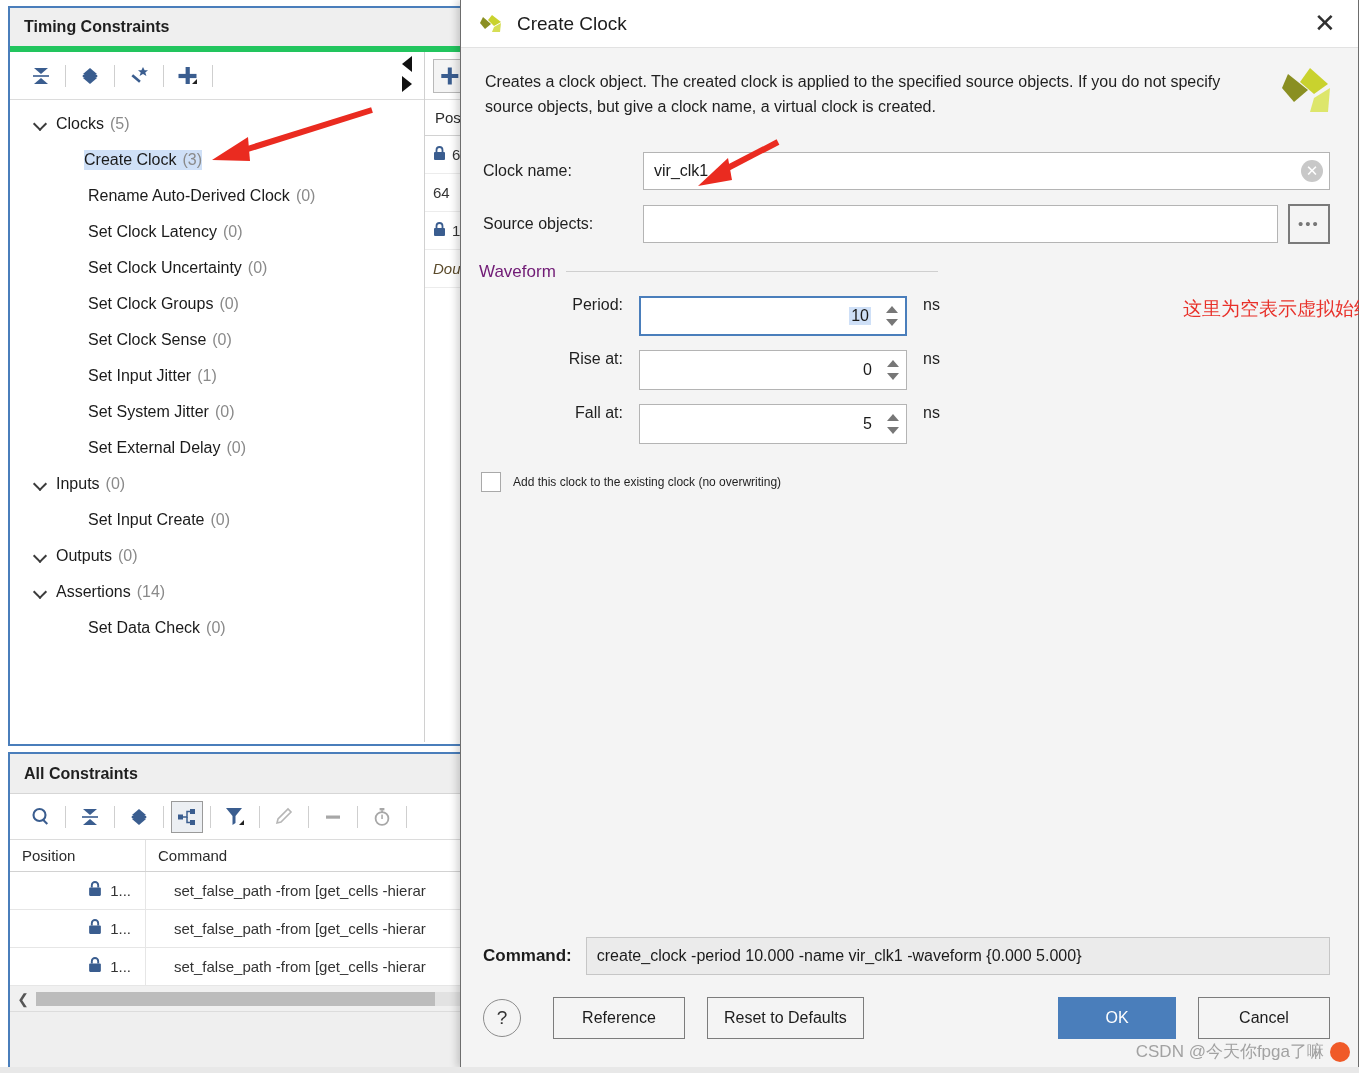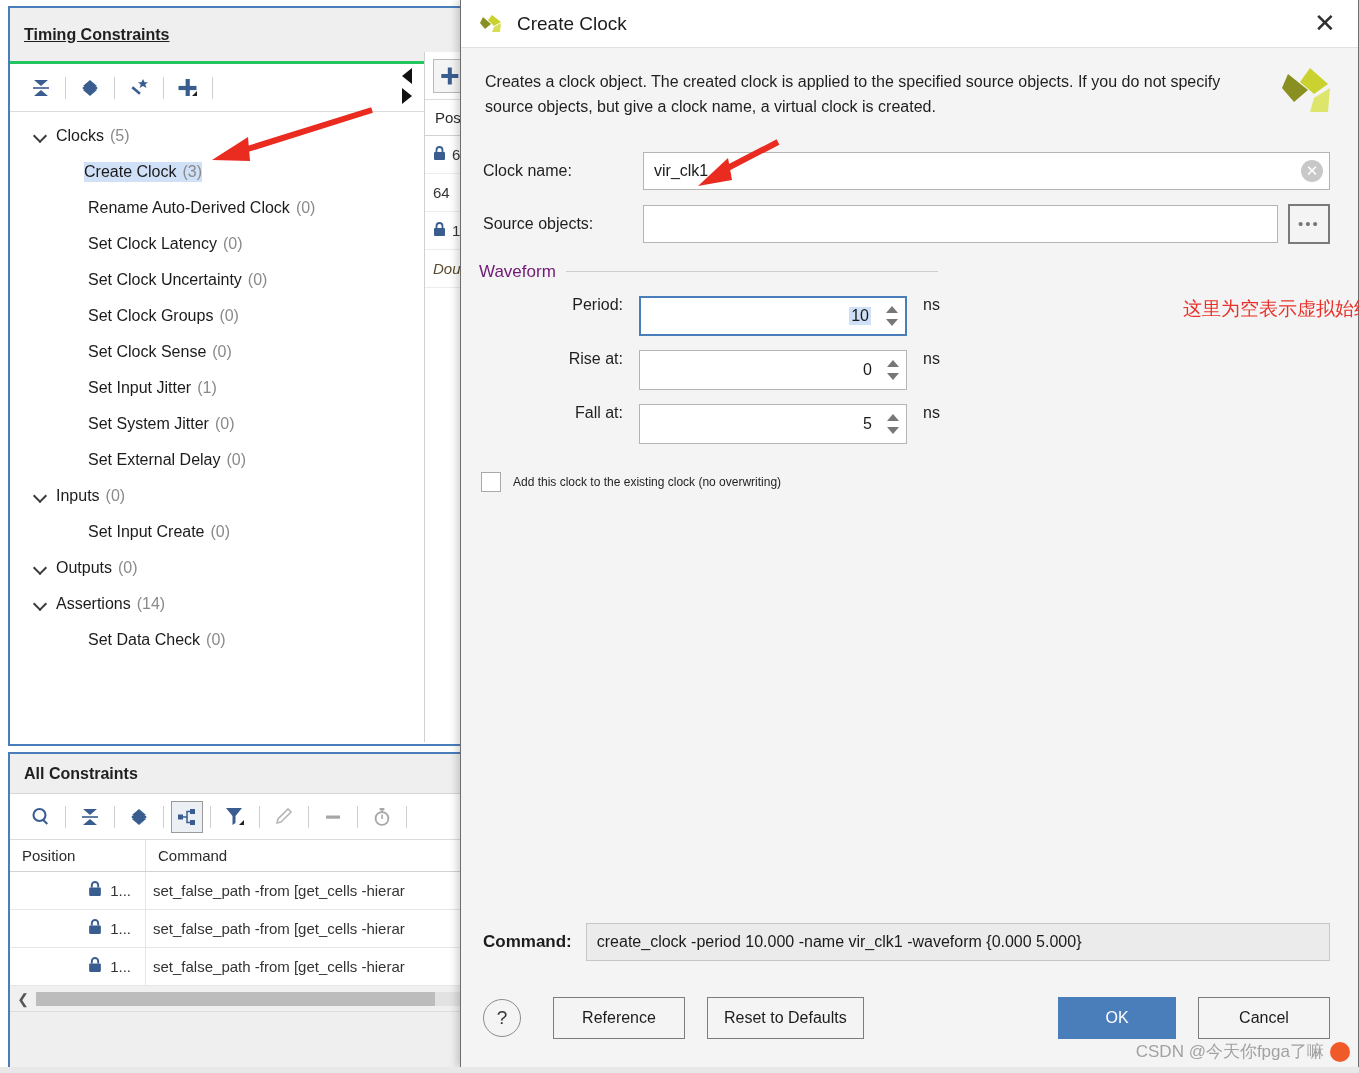--- a/index.html
+++ b/index.html
@@ -27,28 +27,27 @@
   
   .tc-panel {
     position: absolute;
     left: 8px; top: 6px;
     width: 462px; height: 740px;
     border: 2px solid #4a7ebb;
     border-right: none;
     background: #ffffff;
   }
   .tc-title {
-    height: 56px;
+    height: 44px;
     background: #efefef;
-    border-bottom: 3px solid #22c55e;
+    border-bottom: 6px solid #22c55e;
     display: flex; align-items: center;
     padding-left: 14px;
     font-size: 16px; font-weight: bold;
     color: #1f1f1f;
-    text-decoration: underline;
   }
   .tc-toolbar {
     height: 48px;
     background: #ffffff;
     border-bottom: 1px solid #dcdcdc;
     display: flex; align-items: center;
     padding-left: 14px;
     gap: 0px;
     position: relative;
   }
@@ -158,21 +157,21 @@
   .tbl-row {
     height: 38px; display: flex; align-items: center;
     border-bottom: 1px solid #e6e6e6;
     font-size: 15px; color: #333;
   }
   .cell-pos {
     width: 135px; display: flex; align-items: center; justify-content: flex-end;
     padding-right: 14px; gap: 8px;
   }
   .cell-cmd {
-    flex: 1; padding-left: 7px; white-space: nowrap; overflow: hidden;
+    flex: 1; padding-left: 28px; white-space: nowrap; overflow: hidden;
     border-left: 1px solid #e6e6e6; height: 100%;
     display: flex; align-items: center;
   }
   .hscroll {
     height: 26px; display: flex; align-items: center;
     background: #f0f0f0; border-bottom: 1px solid #dcdcdc;
   }
   .hs-left { width: 26px; text-align: center; color: #555; font-size: 14px; cursor: pointer; }
   .hs-track { flex: 1; height: 14px; background: #e2e2e2; }
   .hs-thumb { height: 14px; width: 92%; background: #bcbcbc; }
@@ -314,21 +313,21 @@
     display: flex; align-items: center;
     margin: 28px 0 0 20px;
   }
   .cbox {
     width: 20px; height: 20px; border: 1px solid #a9a9a9; background: #fff;
     margin-right: 12px; cursor: pointer; flex: none;
   }
   .check-label { font-size: 12px; color: #1f1f1f; }
 
   .cmd-row {
-    position: absolute; left: 22px; right: 28px; bottom: 106px;
+    position: absolute; left: 22px; right: 28px; bottom: 92px;
     display: flex; align-items: center;
   }
   .cmd-label { font-size: 17px; font-weight: bold; color: #1c1c1c; margin-right: 14px; }
   .cmd-box {
     flex: 1; height: 38px; background: #ebebeb; border: 1px solid #c6c6c6;
     display: flex; align-items: center; padding-left: 10px;
     font-size: 16px; color: #1b1b1b; white-space: nowrap; overflow: hidden;
   }
 
   .btn-row {

